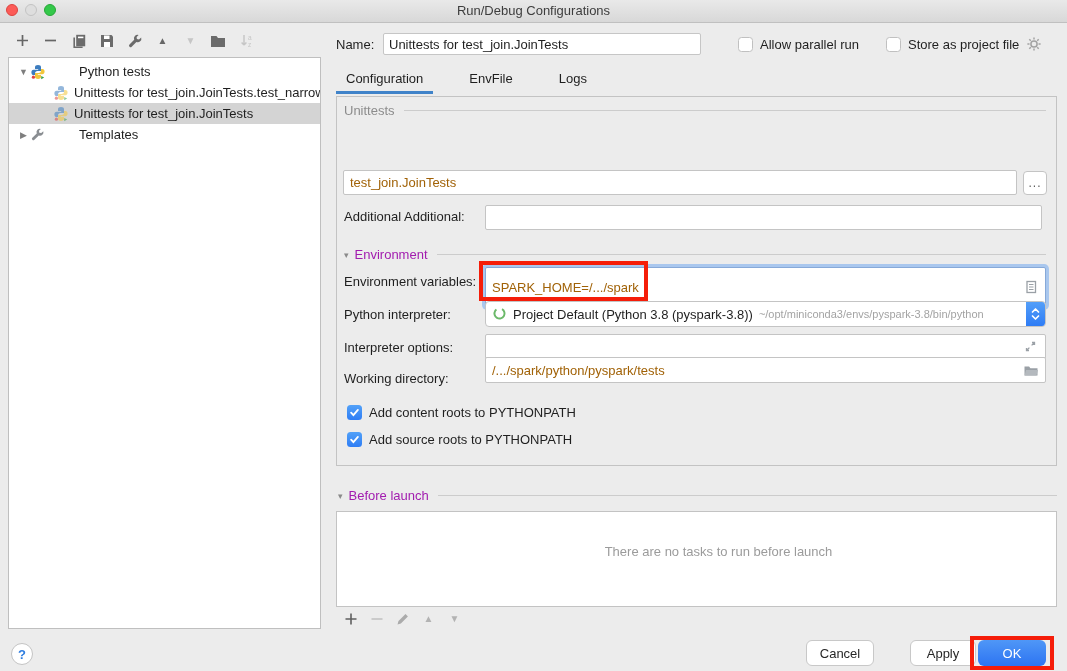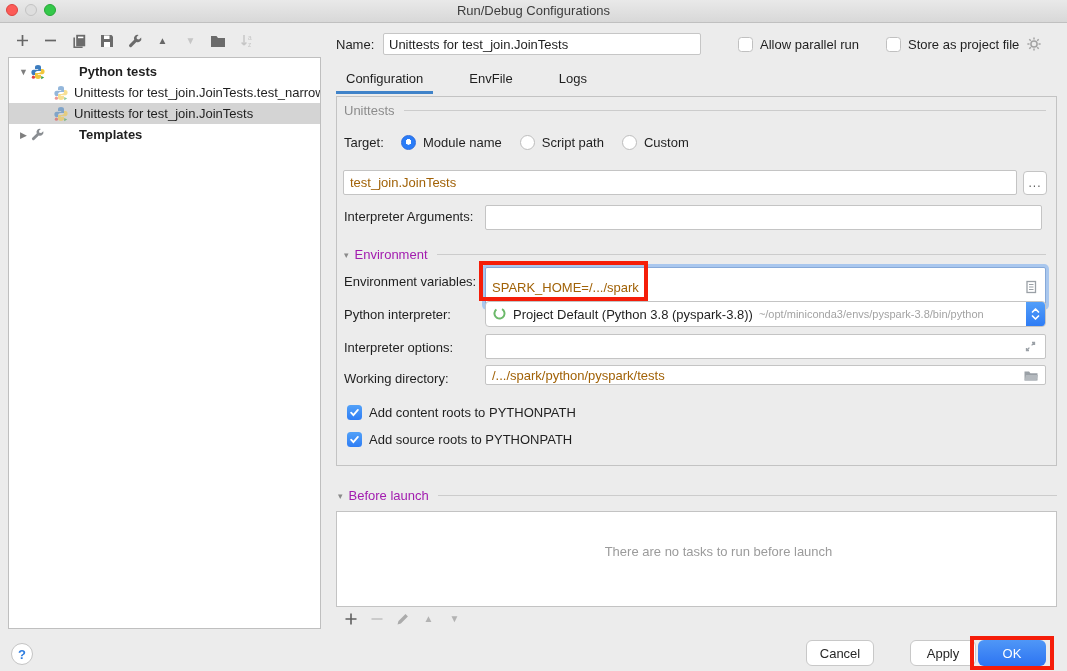--- a/index.html
+++ b/index.html
@@ -22,21 +22,21 @@
   .tri.dis{color:#c6c6c6;}
 
   
   .tree-panel{position:absolute;left:8px;top:57px;width:313px;height:572px;background:#fff;border:1px solid #bfbfbf;box-sizing:border-box;overflow:hidden;}
   .tree-row{height:21px;display:flex;align-items:center;white-space:nowrap;overflow:hidden;}
   .tree-row.selected{background:#d4d4d4;}
   .tw{width:13px;text-align:center;color:#7e7e7e;font-size:9px;flex:0 0 13px;margin-left:8px;}
   .tree-row .ic{flex:0 0 16px;height:16px;margin-right:5px;}
   .tree-row.child{padding-left:44px;}
   .tree-label{overflow:hidden;}
-  .bold{font-weight:bold;padding-left:28px;}
+  .bold{font-weight:normal;padding-left:28px;}
   .faded{opacity:.55;}
 
   
   .name-row{position:absolute;left:336px;top:32px;width:724px;height:24px;display:flex;align-items:center;}
   .name-label{width:47px;}
   .name-input{width:306px;height:20px;border:1px solid #c6c6c6;border-radius:2px;background:#fff;font:13px "Liberation Sans",sans-serif;padding:0 5px;color:#1f1f1f;outline:none;}
   .cb{width:15px;height:15px;border:1px solid #c0c0c0;border-radius:3.5px;background:#fff;box-sizing:border-box;flex:0 0 15px;}
   .cb.checked{background:linear-gradient(#52a1f8,#2e7df5);border:none;display:flex;align-items:center;justify-content:center;}
   .cb-label{margin-left:7px;}
   .hgap1{margin-left:37px;}.hgap2{margin-left:27px;}
@@ -216,38 +216,29 @@
     <div class="tab"><span>Logs</span></div>
   </div>
 
   <div class="config-panel">
 
     <div class="abs sep" style="left:7px;top:6px;width:702px;">
       <span class="sep-label">Unittests</span>
       <span class="line"></span>
     </div>
 
-    <div class="abs radio-group" style="left:7px;top:38px;">
-      <span style="width:57px;">Target:</span>
-      <span class="radio on"></span>
-      <span class="radio-label">Module name</span>
-      <span class="radio"></span>
-      <span class="radio-label">Script path</span>
-      <span class="radio"></span>
-      <span class="radio-label">Custom</span>
-    </div>
 
     <div class="abs field" style="left:6px;top:73px;width:674px;">
       <input type="text" value="test_join.JoinTests" style="">
     </div>
     <div class="abs browse-btn" style="left:686px;top:74px;">
         <span>...</span>
       </div>
 
-    <div class="abs" style="left:7px;top:112px;">Interpreter Arguments:</div>
+    <div class="abs" style="left:7px;top:112px;">Additional Additional:</div>
     <div class="abs field" style="left:148px;top:108px;width:557px;">
       <input type="text" value="" style="">
     </div>
 
     <div class="abs sep" style="left:7px;top:150px;width:702px;">
       <span class="tri-sm">▾</span>
       <span class="sec-label">Environment</span>
       <span class="line"></span>
     </div>
 
@@ -283,21 +274,21 @@
     <div class="abs field" style="left:148px;top:237px;width:561px;">
       <input type="text" value="" style="">
       <span class="field-icon">
         <svg width="15" height="15" viewBox="0 0 15 15">
             <path d="M9 3.5h2.5V6M11.3 3.7L8.6 6.4M6 11.5H3.5V9M3.7 11.3l2.7-2.7" stroke="#9aa0a6" stroke-width="1.3" fill="none"></path>
           </svg>
       </span>
     </div>
 
     <div class="abs" style="left:7px;top:274px;">Working directory:</div>
-    <div class="abs field" style="left:148px;top:268px;width:561px;height:20px;">
+    <div class="abs field" style="left:148px;top:260px;width:561px;height:26px;">
       <input type="text" value="/.../spark/python/pyspark/tests" style="">
       <span class="field-icon">
         <svg width="16" height="16" viewBox="0 0 16 16">
             <path d="M1.5 4.5h4.6l1.3 1.7h7.1v7.3H1.5z" fill="#9aa0a6"></path>
             <path d="M3 8h12l-1.6 5.5H1.6z" fill="#b4b9be"></path>
           </svg>
       </span>
     </div>
 
     <div class="abs check-row" style="left:10px;top:308px;">

